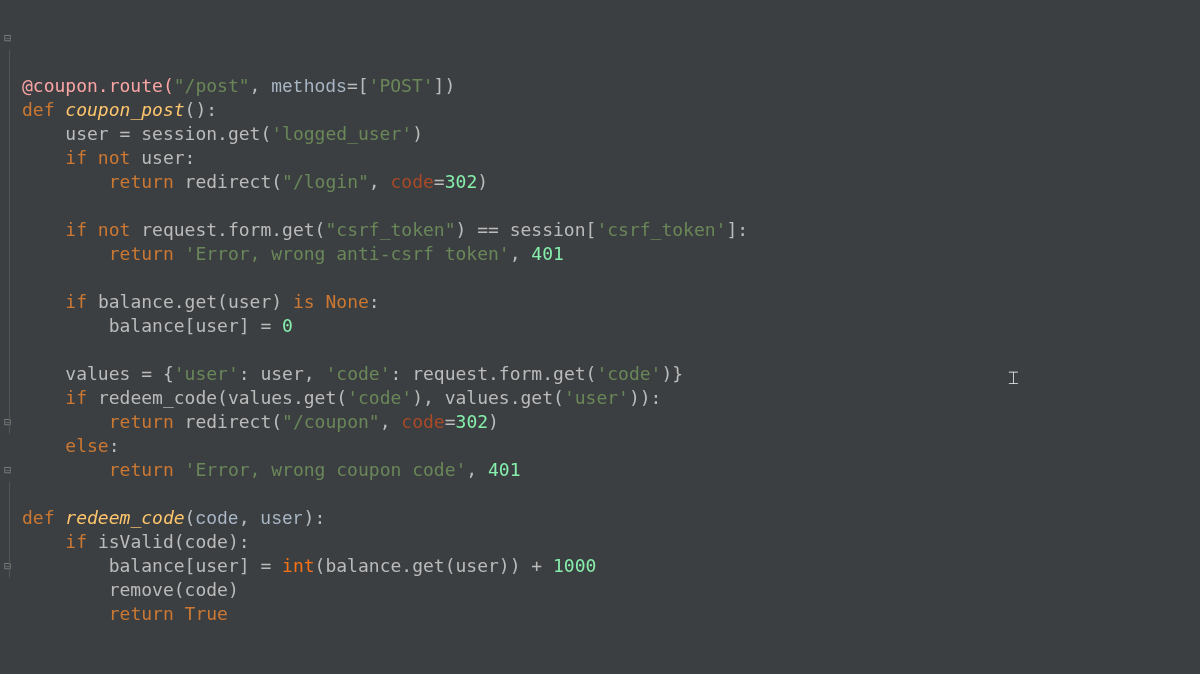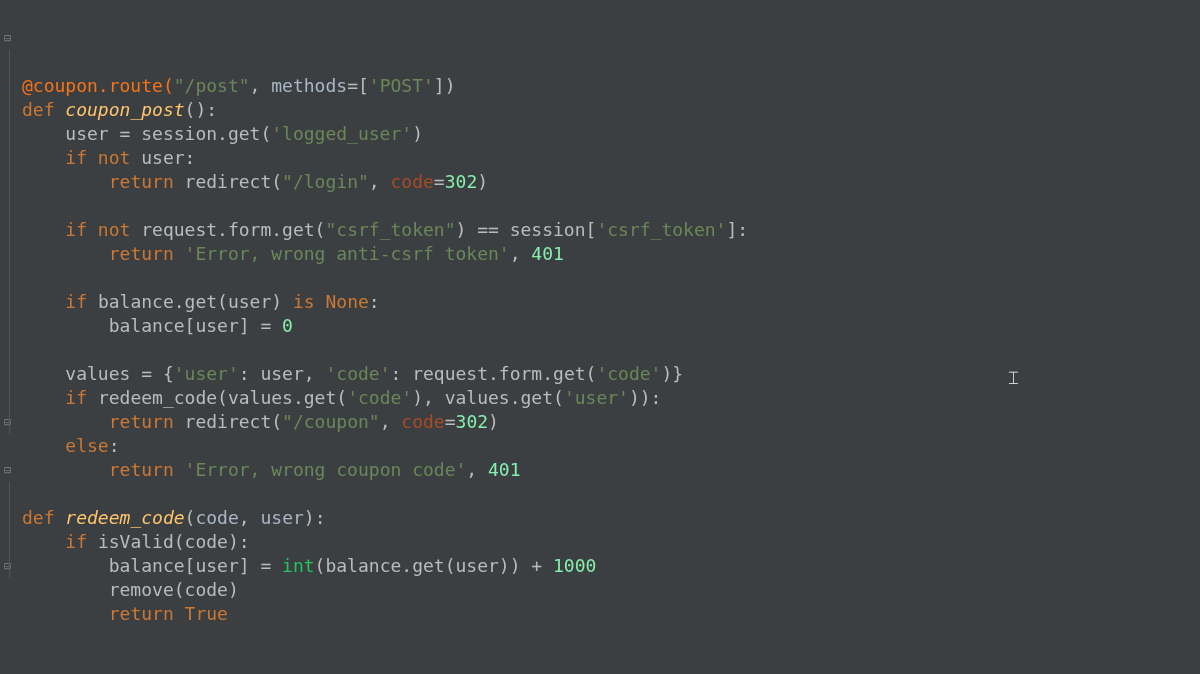--- a/index.html
+++ b/index.html
@@ -41,27 +41,27 @@
     width: 1px;
     background: #555;
   }
   .code {
     flex: 1;
     padding: 2px 0 0 2px;
     white-space: pre;
     position: relative;
   }
   .line { height: 24px; }
-  .tok-decorator { color: #f97316; }   
+  .tok-decorator { color: #fca5a5; }   
   .tok-kw        { color: #cc7832; }   
   .tok-fn        { color: #ffc66d; font-style: italic; }   
-  .tok-builtin   { color: #22c55e; }   
+  .tok-builtin   { color: #f97316; }   
   .tok-str       { color: #6a8759; }   
   .tok-num       { color: #86efac; }   
-  .tok-param     { color: #a9b7c6; }   
+  .tok-param     { color: #a9b7c6; font-family: Liberation Mono, monospace; }   
   .tok-kwarg     { color: #aa4926; }   
   .cursor {
     position: absolute;
     width: 14px;
     height: 20px;
     color: #eee;
     font-size: 18px;
     font-family: serif;
     user-select: none;
   }

